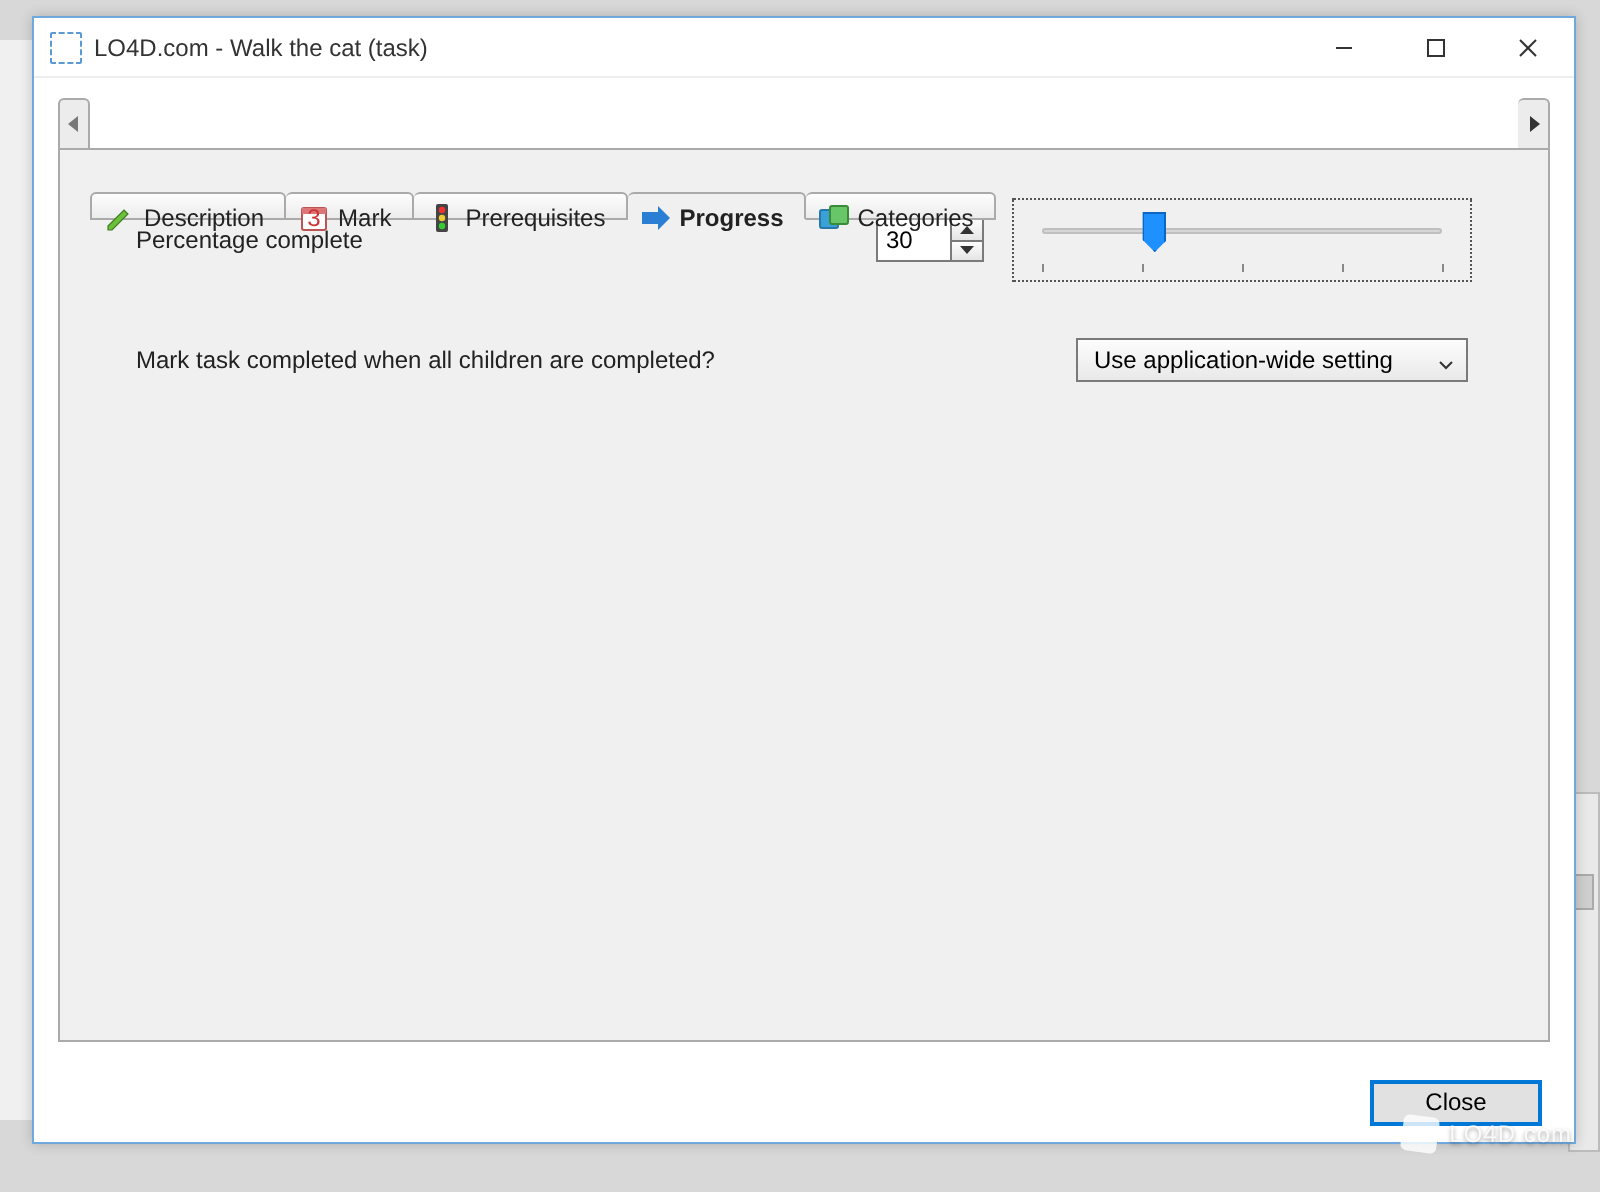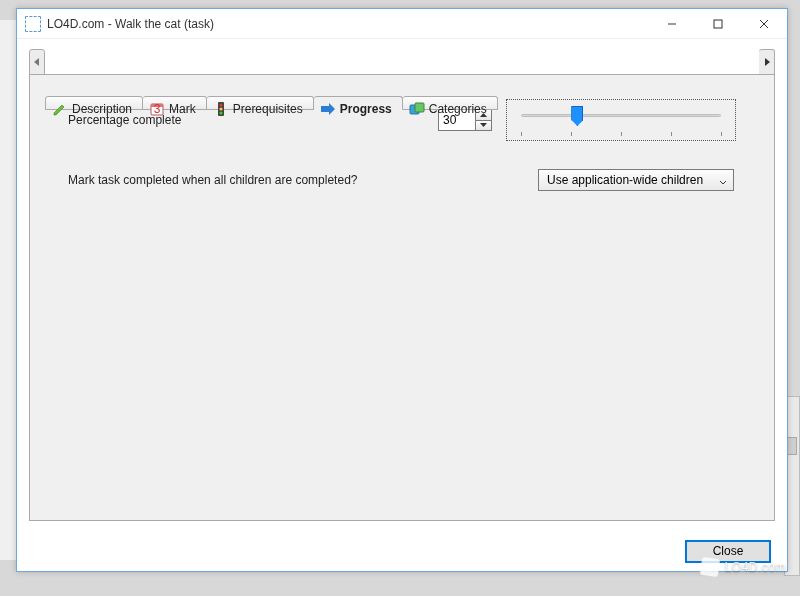--- a/index.html
+++ b/index.html
@@ -218,21 +218,21 @@
           <div class="tick" style="left:calc(14px + (100% - 28px)*0.25)"></div>
           <div class="tick" style="left:calc(14px + (100% - 28px)*0.50)"></div>
           <div class="tick" style="left:calc(14px + (100% - 28px)*0.75)"></div>
           <div class="tick" style="left:calc(100% - 14px)"></div>
         </div>
       </div>
 
       <div class="form-row">
         <div class="label" style="width:470px">Mark task completed when all children are completed?</div>
         <div class="dropdown">
-          <span>Use application-wide children</span>
+          <span>Use application-wide setting</span>
           <span class="dd-arrow">
             <svg viewBox="0 0 8 8">
                 <polyline points="1,2 4,5 7,2" fill="none" stroke="#333" stroke-width="1"></polyline>
               </svg>
           </span>
         </div>
       </div>
 
     </div>
 

